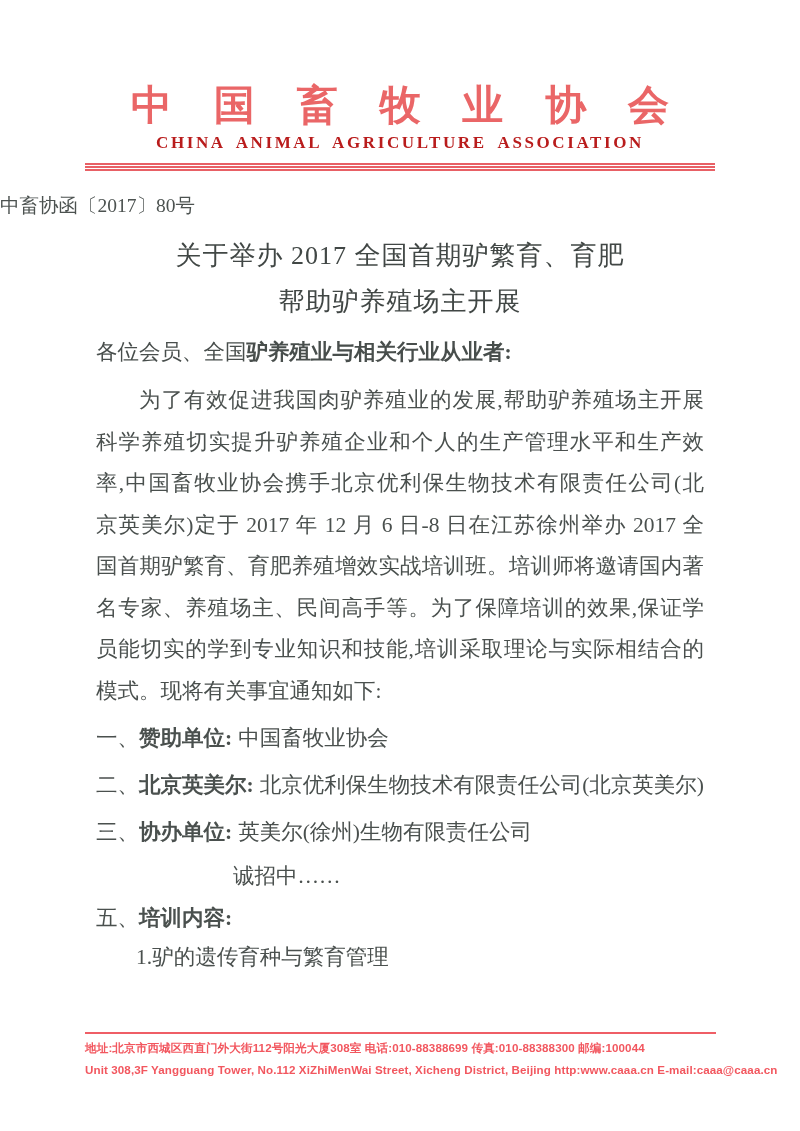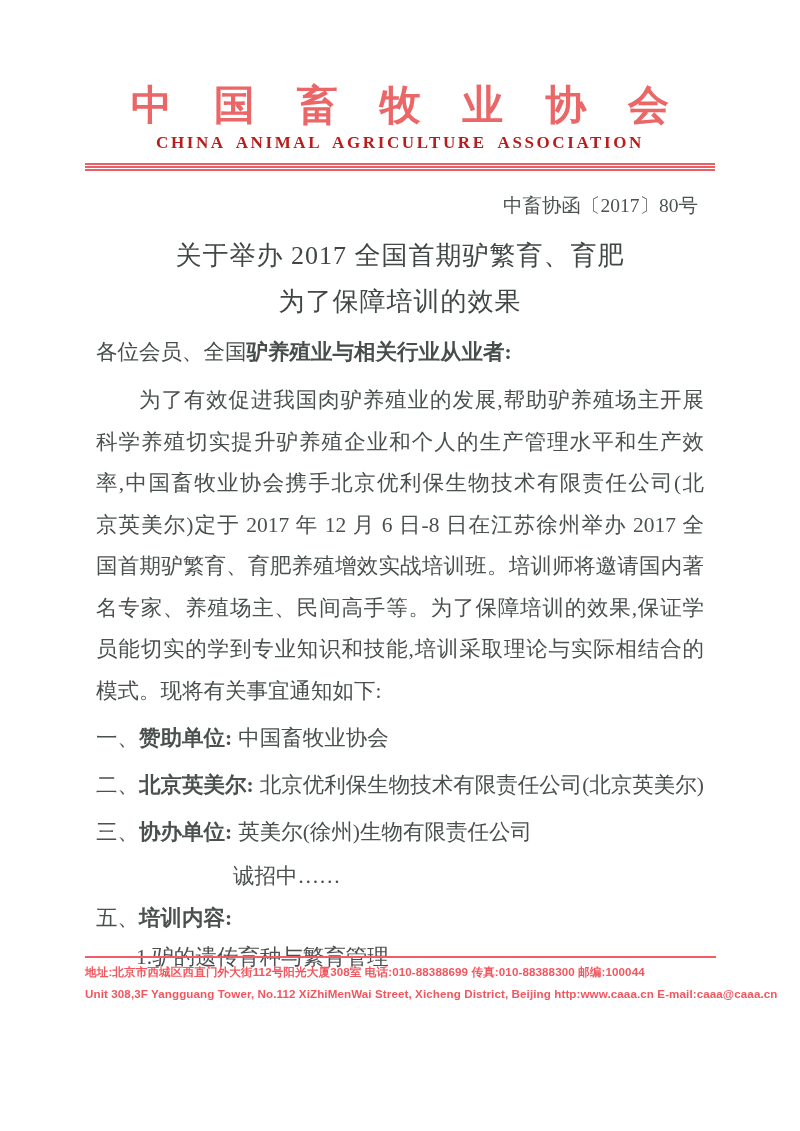--- a/index.html
+++ b/index.html
@@ -43,21 +43,20 @@
     height: 8px;
     background: linear-gradient(to bottom,
       #e86065 0 25%, #ffffff 25% 37.5%,
       #e86065 37.5% 62.5%, #ffffff 62.5% 75%,
       #e86065 75% 100%);
   }
 
   
   .doc-number {
     margin-top: 22px;
-    text-align: right;
     padding-right: 102px;
     font-size: 19.5px;
     color: #4c5250;
     line-height: 26px;
   }
 
   
   .doc-title {
     margin-top: 14px;
     text-align: center;
@@ -98,21 +97,21 @@
   .lrow.recruit { line-height: 40px; padding-left: 137px; }
   .lrow.sponsor { line-height: 44px; }
   .lrow.content-head { line-height: 44px; }
   .lrow.sub { line-height: 35px; padding-left: 40px; }
 
   
   .footer {
     position: absolute;
     left: 85px;
     right: 84px;
-    top: 956px;
+    top: 1032px;
   }
   .foot-rule { border-top: 2px solid #ef5e66; }
   .foot-text {
     margin-top: 6px;
     font-family: "Liberation Sans", "DejaVu Sans", sans-serif;
     font-weight: bold;
     font-size: 11.6px;
     line-height: 15.5px;
     color: #f2575f;
     letter-spacing: 0.1px;
@@ -125,21 +124,21 @@
 <div class="sheet">
 
   <div class="org-cn">中国畜牧业协会</div>
   <div class="org-en">CHINA ANIMAL AGRICULTURE ASSOCIATION</div>
   <div class="head-rule"></div>
 
   <div class="doc-number">中畜协函〔2017〕80号</div>
 
   <div class="doc-title">
     <div class="tline">关于举办 2017 全国首期驴繁育、育肥</div>
-    <div class="tline">为了保障培训的效果</div>
+    <div class="tline">帮助驴养殖场主开展</div>
   </div>
 
   <div class="content">
 
     <div class="salutation"><span>各位会员、全国</span><span class="s-bold">驴养殖业与相关行业从业者:</span></div>
 
     <div class="paragraph">
       <div class="pline first">为了有效促进我国肉驴养殖业的发展,帮助驴养殖场主开展</div>
       <div class="pline">科学养殖切实提升驴养殖企业和个人的生产管理水平和生产效</div>
       <div class="pline">率,中国畜牧业协会携手北京优利保生物技术有限责任公司(北</div>

